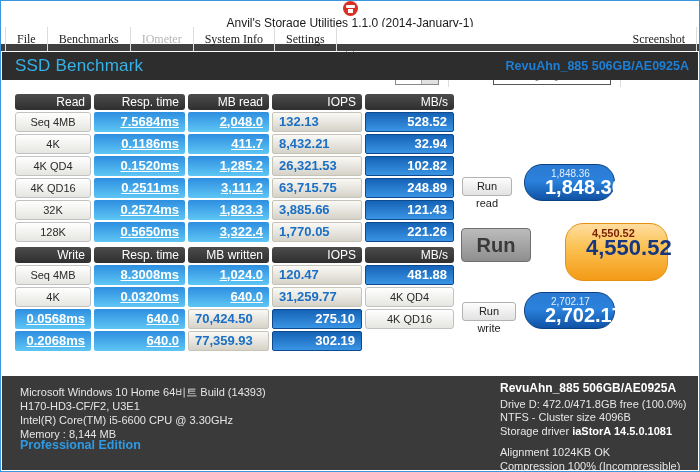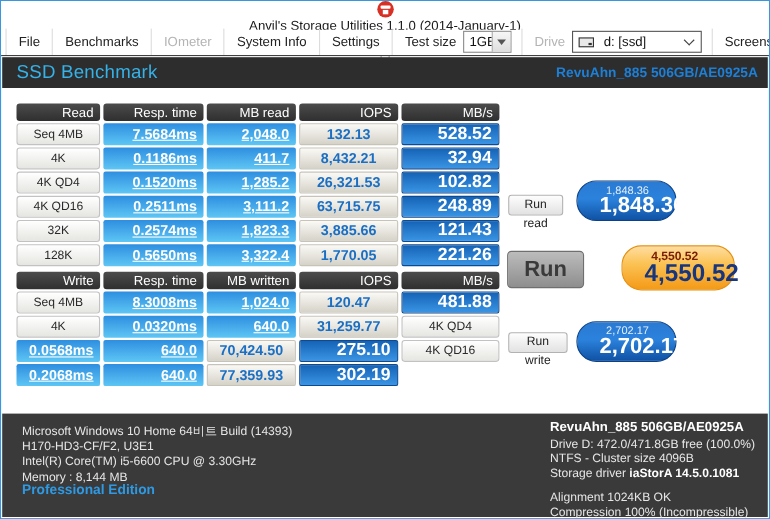--- a/index.html
+++ b/index.html
@@ -17,21 +17,21 @@
   .app-icon::after { content:""; position:absolute; left:3px; top:4px; width:9px; height:3px;
     background:#fff; border-radius:1px; }
   .app-icon::before { content:""; position:absolute; left:5px; top:8px; width:5px; height:4px;
     background:#fff; }
   .title-text { font-size:12px; color:#1a1a1a; }
   .titlebar-spacer { flex:1; }
   .win-btn { width:34px; height:26px; display:flex; align-items:center; justify-content:center;
     font-size:13px; color:#333; cursor:default; }
   
   .menubar { position:absolute; top:26px; left:0; right:0; height:24px; background:#fff;
-    border-bottom:1px solid #404040; display:flex; align-items:flex-end; font-size:12px; color:#222; }
+    border-bottom:7px solid #404040; display:flex; align-items:flex-start; font-size:12px; color:#222;font-family:Liberation Serif, serif; }
   .menu-item { padding:0 11px; height:24px; line-height:24px; border-right:1px solid #dcdcdc; white-space:nowrap; }
   .menu-item.first { border-left:1px solid #dcdcdc; margin-left:4px; }
   .menu-item.disabled { color:#b4b4b4; }
   .menu-label { padding:0 6px 0 11px; white-space:nowrap; }
   .menu-label.disabled { color:#b4b4b4; }
   .menu-group { display:flex; align-items:center; border-right:1px solid #dcdcdc; height:24px; padding-right:9px;margin-top:36px; }
   .combo { display:flex; align-items:center; height:20px; border:1px solid #8a8a8a; background:#fff; }
   .combo-testsize { width:44px; }
   .combo-value { flex:1; padding-left:5px; font-size:12px; color:#111; white-space:nowrap; overflow:hidden; }
   .combo-btn { width:17px; height:18px; background:linear-gradient(180deg,#f6f6f6,#dedede);
@@ -54,42 +54,42 @@
   .bench-table { position:absolute; display:grid; grid-template-columns:76px 91px 81px 90px 89px; gap:2px 3px; }
   .table-read { left:14px; top:93px; }
   .table-write { left:14px; top:246px; }
   .cell-header { height:16px; line-height:16px; background:linear-gradient(180deg,#4c4c4c,#2f2f2f);
     color:#fff; border-radius:3px; text-align:right; padding:0 6px; font-size:12px; }
   .cell-label { height:20px; line-height:18px; background:linear-gradient(180deg,#ffffff,#e5e5e1);
     border:1px solid #c2c2c2; border-radius:3px; text-align:center; font-size:11px; color:#2a2a2a; }
   .cell-blue { height:20px; line-height:20px; background:linear-gradient(180deg,#2e8ee0,#5ec6f4);
     color:#fff; font-weight:bold; text-align:right; padding:0 6px; font-size:13px; border-radius:2px;text-decoration:underline; }
   .cell-iops { height:20px; line-height:20px; background:linear-gradient(180deg,#faf9f5,#d5d2c8);
-    color:#1a6fc4; font-weight:bold; text-align:center; padding:0 6px; font-size:13px; border-radius:2px;
+    color:#1a6fc4; font-weight:bold; text-align:left; padding:0 6px; font-size:13px; border-radius:2px;
     border:1px solid #c6c3b9; line-height:18px; }
   .cell-mbs { height:20px; line-height:18px; background:linear-gradient(180deg,#1563b6,#3a94e4);
-    color:#fff; font-weight:bold; text-align:right; padding:0 6px; font-size:16px; border-radius:2px;
+    color:#fff; font-weight:bold; text-align:right; padding:0 6px; font-size:13px; border-radius:2px;
     border:1px solid #0d4a90; }
   
   .btn-small { position:absolute; height:19px; background:linear-gradient(180deg,#fdfdfd,#e2e2e2);
     border:1px solid #b2b2b2; border-radius:3px; font-size:11px; color:#222; text-align:center;
     line-height:17px; padding:0 6px; }
   .btn-run-read { left:461px; top:176px; width:50px; }
   .btn-run-write { left:461px; top:301px; width:54px; }
   .btn-run { position:absolute; left:460px; top:227px; width:70px; height:34px;
     background:linear-gradient(180deg,#bcbcbc,#8e8e8e); border:1px solid #6f6f6f; border-radius:4px;
     color:#3a3a3a; font-weight:bold; font-size:20px; text-align:center; line-height:32px; }
   .score-box { position:absolute; border-radius:18px;padding-left:20px; }
   .score-blue { background:linear-gradient(180deg,#2a7ad2 0%,#2b82dc 45%,#0f52a4 100%);
     border:1px solid #0c4186; color:#fff; }
   .score-read { left:523px; top:163px; width:91px; height:37px; }
   .score-write { left:523px; top:291px; width:91px; height:37px; }
   .score-small { font-size:10px; padding:3px 0 0 6px; color:#e4effa; }
   .score-big { font-size:20px; font-weight:bold; text-align:right; padding-right:7px; margin-top:-3px; }
-  .score-orange { left:564px; top:222px; width:103px; height:41px;
+  .score-orange { left:564px; top:222px; width:103px; height:58px;
     background:linear-gradient(180deg,#ffdda0 0%,#fbc355 40%,#f49a17 100%); border:1px solid #e49010; }
   .score-orange .score-small { color:#7a1e00; font-weight:bold; font-size:11px; }
   .score-orange .score-big { color:#17367e; font-size:22px; margin-top:-4px; }
   
   .footer { position:absolute; left:1px; right:1px; bottom:1px; top:375px; background:#3a3a3a; color:#e6e6e6; }
   .sys-block { position:absolute; left:18px; top:9px; font-size:11px; line-height:14px; }
   .edition { position:absolute; left:18px; top:62px; font-size:12.5px; font-weight:bold; color:#2e9ae4; }
   .notes-box { position:absolute; left:266px; top:5px; width:214px; height:79px; background:#fff;
     border-radius:8px; border:1px solid #cfcfcf; }
   .notes-box .nb-label { color:#2e86d8; font-size:12.5px; padding:6px 0 0 14px; line-height:15px; }

